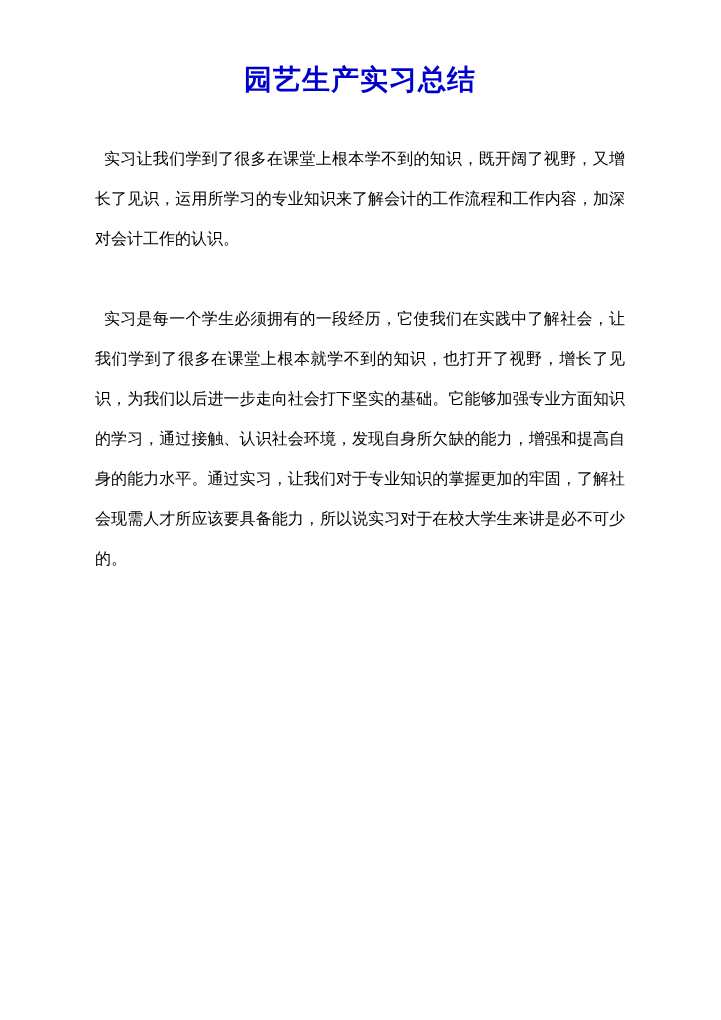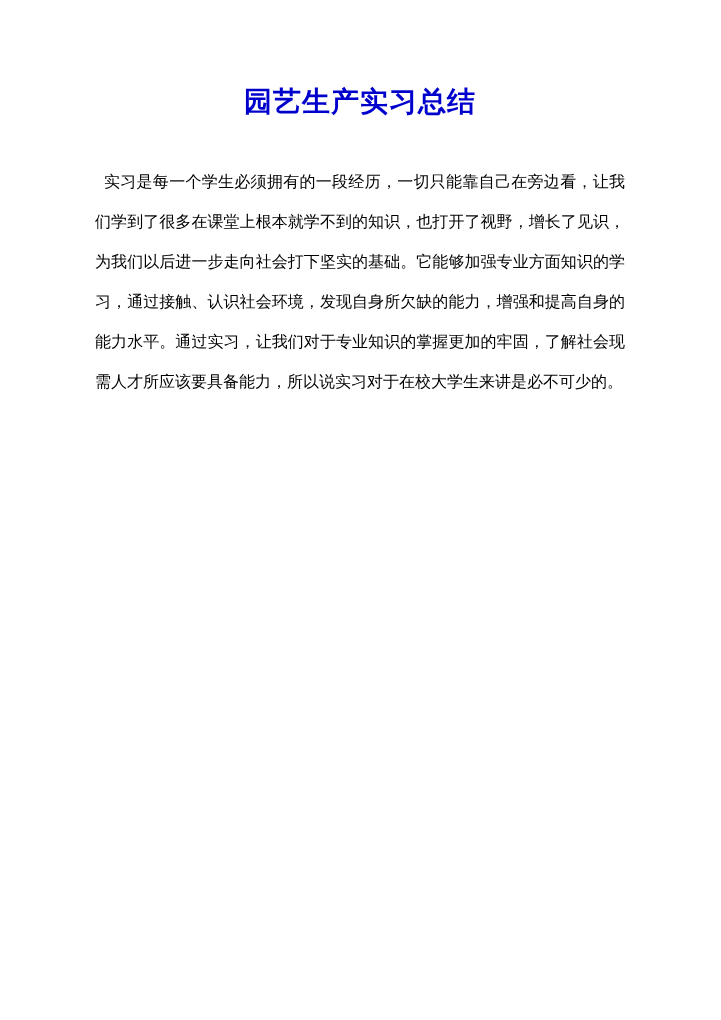--- a/index.html
+++ b/index.html
@@ -8,21 +8,21 @@
     background: #ffffff;
   }
   .page {
     position: relative;
     width: 721px;
     height: 880px;
     box-sizing: border-box;
     background: #ffffff;
     color: #000000;
     font-family: "Liberation Serif", "DejaVu Serif", serif;
-    padding: 82px 96px 0 95px;
+    padding: 60px 96px 0 95px;
     overflow: hidden;
   }
   .doc-title {
     margin: 0;
     font-size: 28px;
     line-height: 40px;
     font-weight: bold;
     text-align: center;
     letter-spacing: 1px;
   }
@@ -38,17 +38,18 @@
   .p-label  { margin-top: 30px; text-align: left; }
   .p-body1  { margin-top: 40px; }
   .p-body2  { margin-top: 99px; }
 </style>
 </head>
 <body>
 
 <div class="page" style="background: rgb(255, 255, 255); color: rgb(0, 0, 0);">
   <h1 class="doc-title" style="color: rgb(0, 0, 204);">园艺生产实习总结</h1>
 
+  <p class="para p-intro">实习让我们学到了很多在课堂上根本学不到的知识，既开阔了视野，又增长了见识，运用所学习的专业知识来了解会计的工作流程和工作内容，加深对会计工作的认识。</p>
 
 
-  <p class="para p-body1">实习是每一个学生必须拥有的一段经历，一切只能靠自己在旁边看，让我们学到了很多在课堂上根本就学不到的知识，也打开了视野，增长了见识，为我们以后进一步走向社会打下坚实的基础。它能够加强专业方面知识的学习，通过接触、认识社会环境，发现自身所欠缺的能力，增强和提高自身的能力水平。通过实习，让我们对于专业知识的掌握更加的牢固，了解社会现需人才所应该要具备能力，所以说实习对于在校大学生来讲是必不可少的。</p>
+  <p class="para p-body1">实习是每一个学生必须拥有的一段经历，它使我们在实践中了解社会，让我们学到了很多在课堂上根本就学不到的知识，也打开了视野，增长了见识，为我们以后进一步走向社会打下坚实的基础。它能够加强专业方面知识的学习，通过接触、认识社会环境，发现自身所欠缺的能力，增强和提高自身的能力水平。通过实习，让我们对于专业知识的掌握更加的牢固，了解社会现需人才所应该要具备能力，所以说实习对于在校大学生来讲是必不可少的。</p>
 
 </div>
 
 </body></html>

